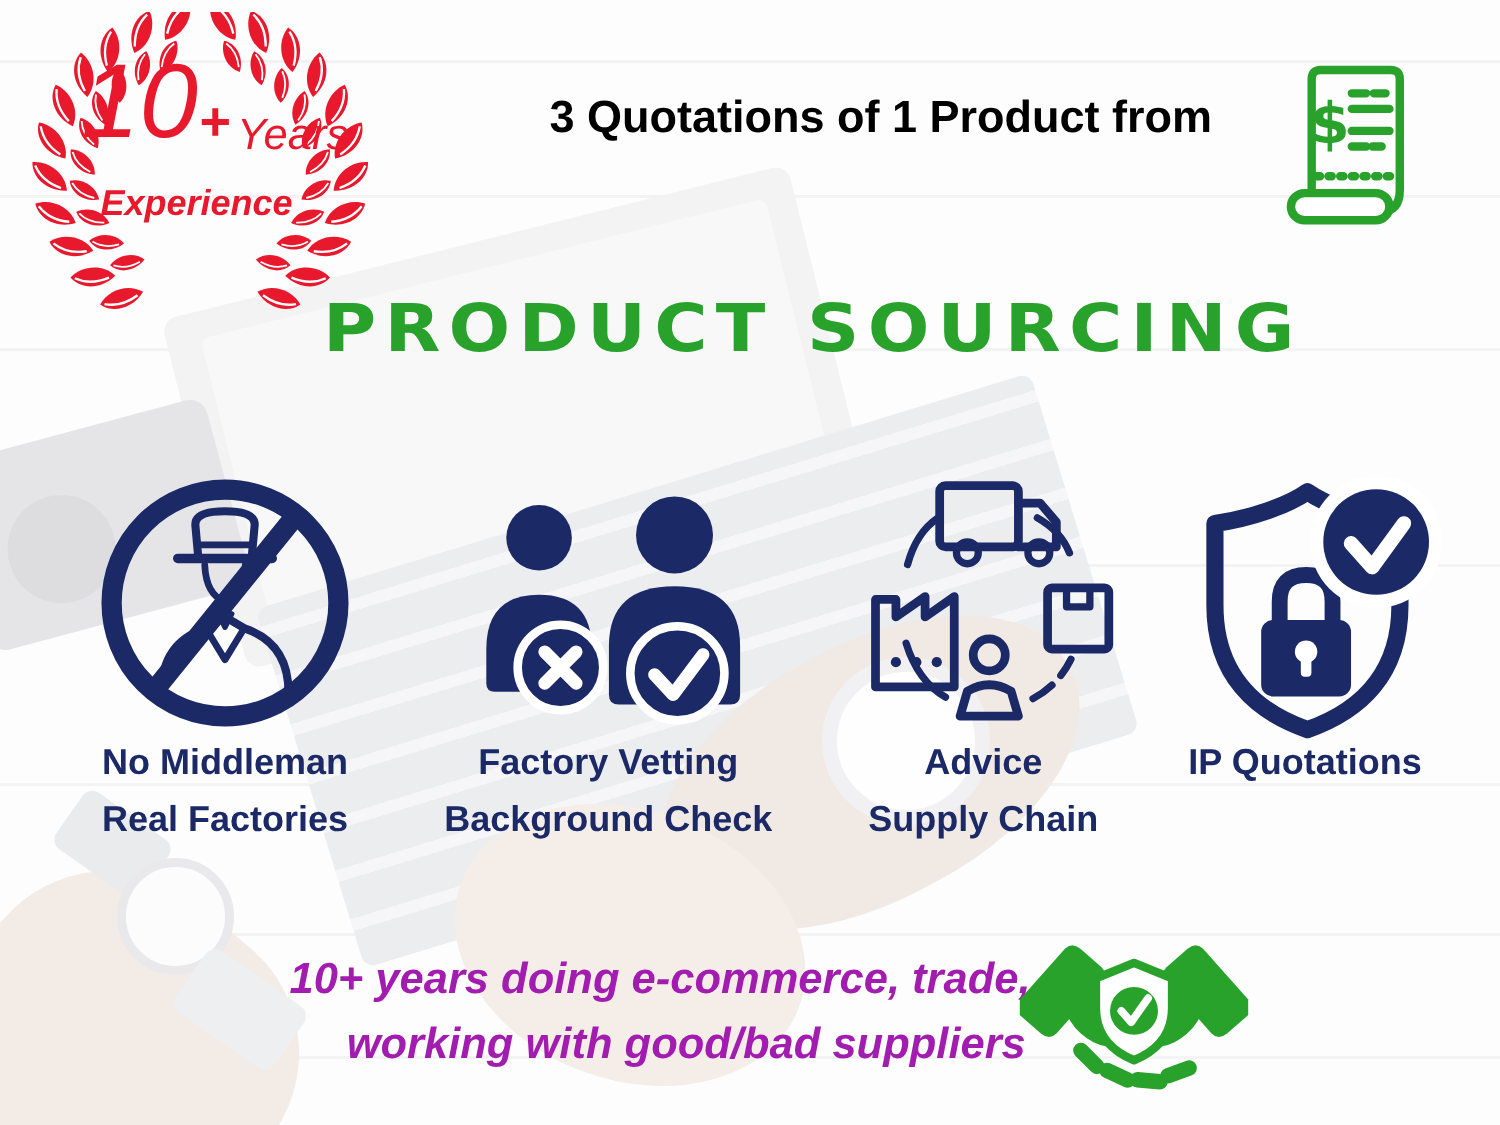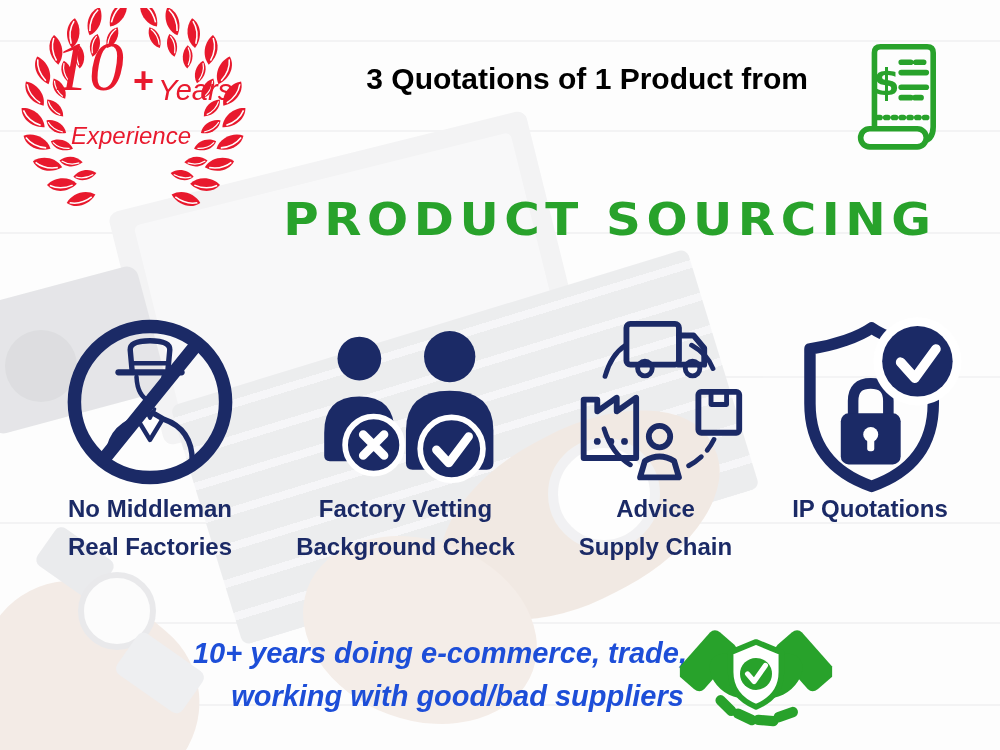--- a/index.html
+++ b/index.html
@@ -30,44 +30,44 @@
   .strap1{left:40px;top:540px;width:70px;height:46px;background:#dcdde1;
           transform:rotate(35deg);border-radius:8px;}
   .watch{left:78px;top:572px;width:66px;height:66px;background:#fcfcfc;
          border:6px solid #d9dade;border-radius:50%;}
   .strap2{left:120px;top:648px;width:80px;height:50px;background:#e3e4e8;
           transform:rotate(35deg);border-radius:8px;}
   
   .layer{position:absolute;z-index:2;}
   .badge{left:16px;top:8px;width:240px;height:215px;}
   .badge *{color:#e8192d;}
-  .badge-num{position:absolute;left:38px;top:24px;font-family:Liberation Serif, serif;
+  .badge-num{position:absolute;left:38px;top:24px;font-family:Liberation Sans, sans-serif;
              font-style:italic;font-size:70px;line-height:1;}
   .badge-plus{position:absolute;left:117px;top:52px;font-weight:bold;font-size:36px;}
   .badge-years{position:absolute;left:142px;top:66px;font-style:italic;font-size:29px;}
   .badge-exp{position:absolute;left:30px;top:114px;width:170px;text-align:center;
-             font-style:italic;font-weight:normal;font-size:24px;}
+             font-style:italic;font-weight:bold;font-size:24px;}
   .hdr{right:192px;top:58px;text-align:right;font-weight:bold;font-size:30px;
        line-height:42px;color:#000000;white-space:nowrap;}
   .receipt{left:852px;top:38px;}
-  .title{left:245px;top:194px;width:730px;text-align:center;color:#28a22b;
+  .title{left:245px;top:194px;width:730px;text-align:left;color:#28a22b;
          font-family:"DejaVu Sans",sans-serif;font-weight:bold;font-size:44px;
          white-space:nowrap;}
   .title span{display:inline-block;letter-spacing:5px;transform:scaleX(1.1);}
   .feat-label{top:490px;text-align:center;color:#1b2a66;font-weight:bold;
               font-size:24px;line-height:38px;}
   .lbl1{left:20px;width:260px;}
   .lbl2{left:283px;width:245px;}
   .lbl3{left:558px;width:195px;}
   .lbl4{left:770px;width:200px;}
   .icon1{left:60px;top:312px;}
   .icon2{left:305px;top:330px;}
   .icon3{left:572px;top:310px;}
   .icon4{left:780px;top:312px;}
-  .footer-text{left:150px;top:632px;width:580px;text-align:center;color:#1d4ed8;
+  .footer-text{left:150px;top:632px;width:580px;text-align:center;color:#a21caf;
                font-style:italic;font-weight:bold;font-size:29px;line-height:43px;}
   .footer-text .ft2{padding-left:35px;font-style:italic;}
   .handshake{left:676px;top:610px;}
 </style>
 </head>
 <body>
 
 <div class="canvas">
 
   <div class="bg">

